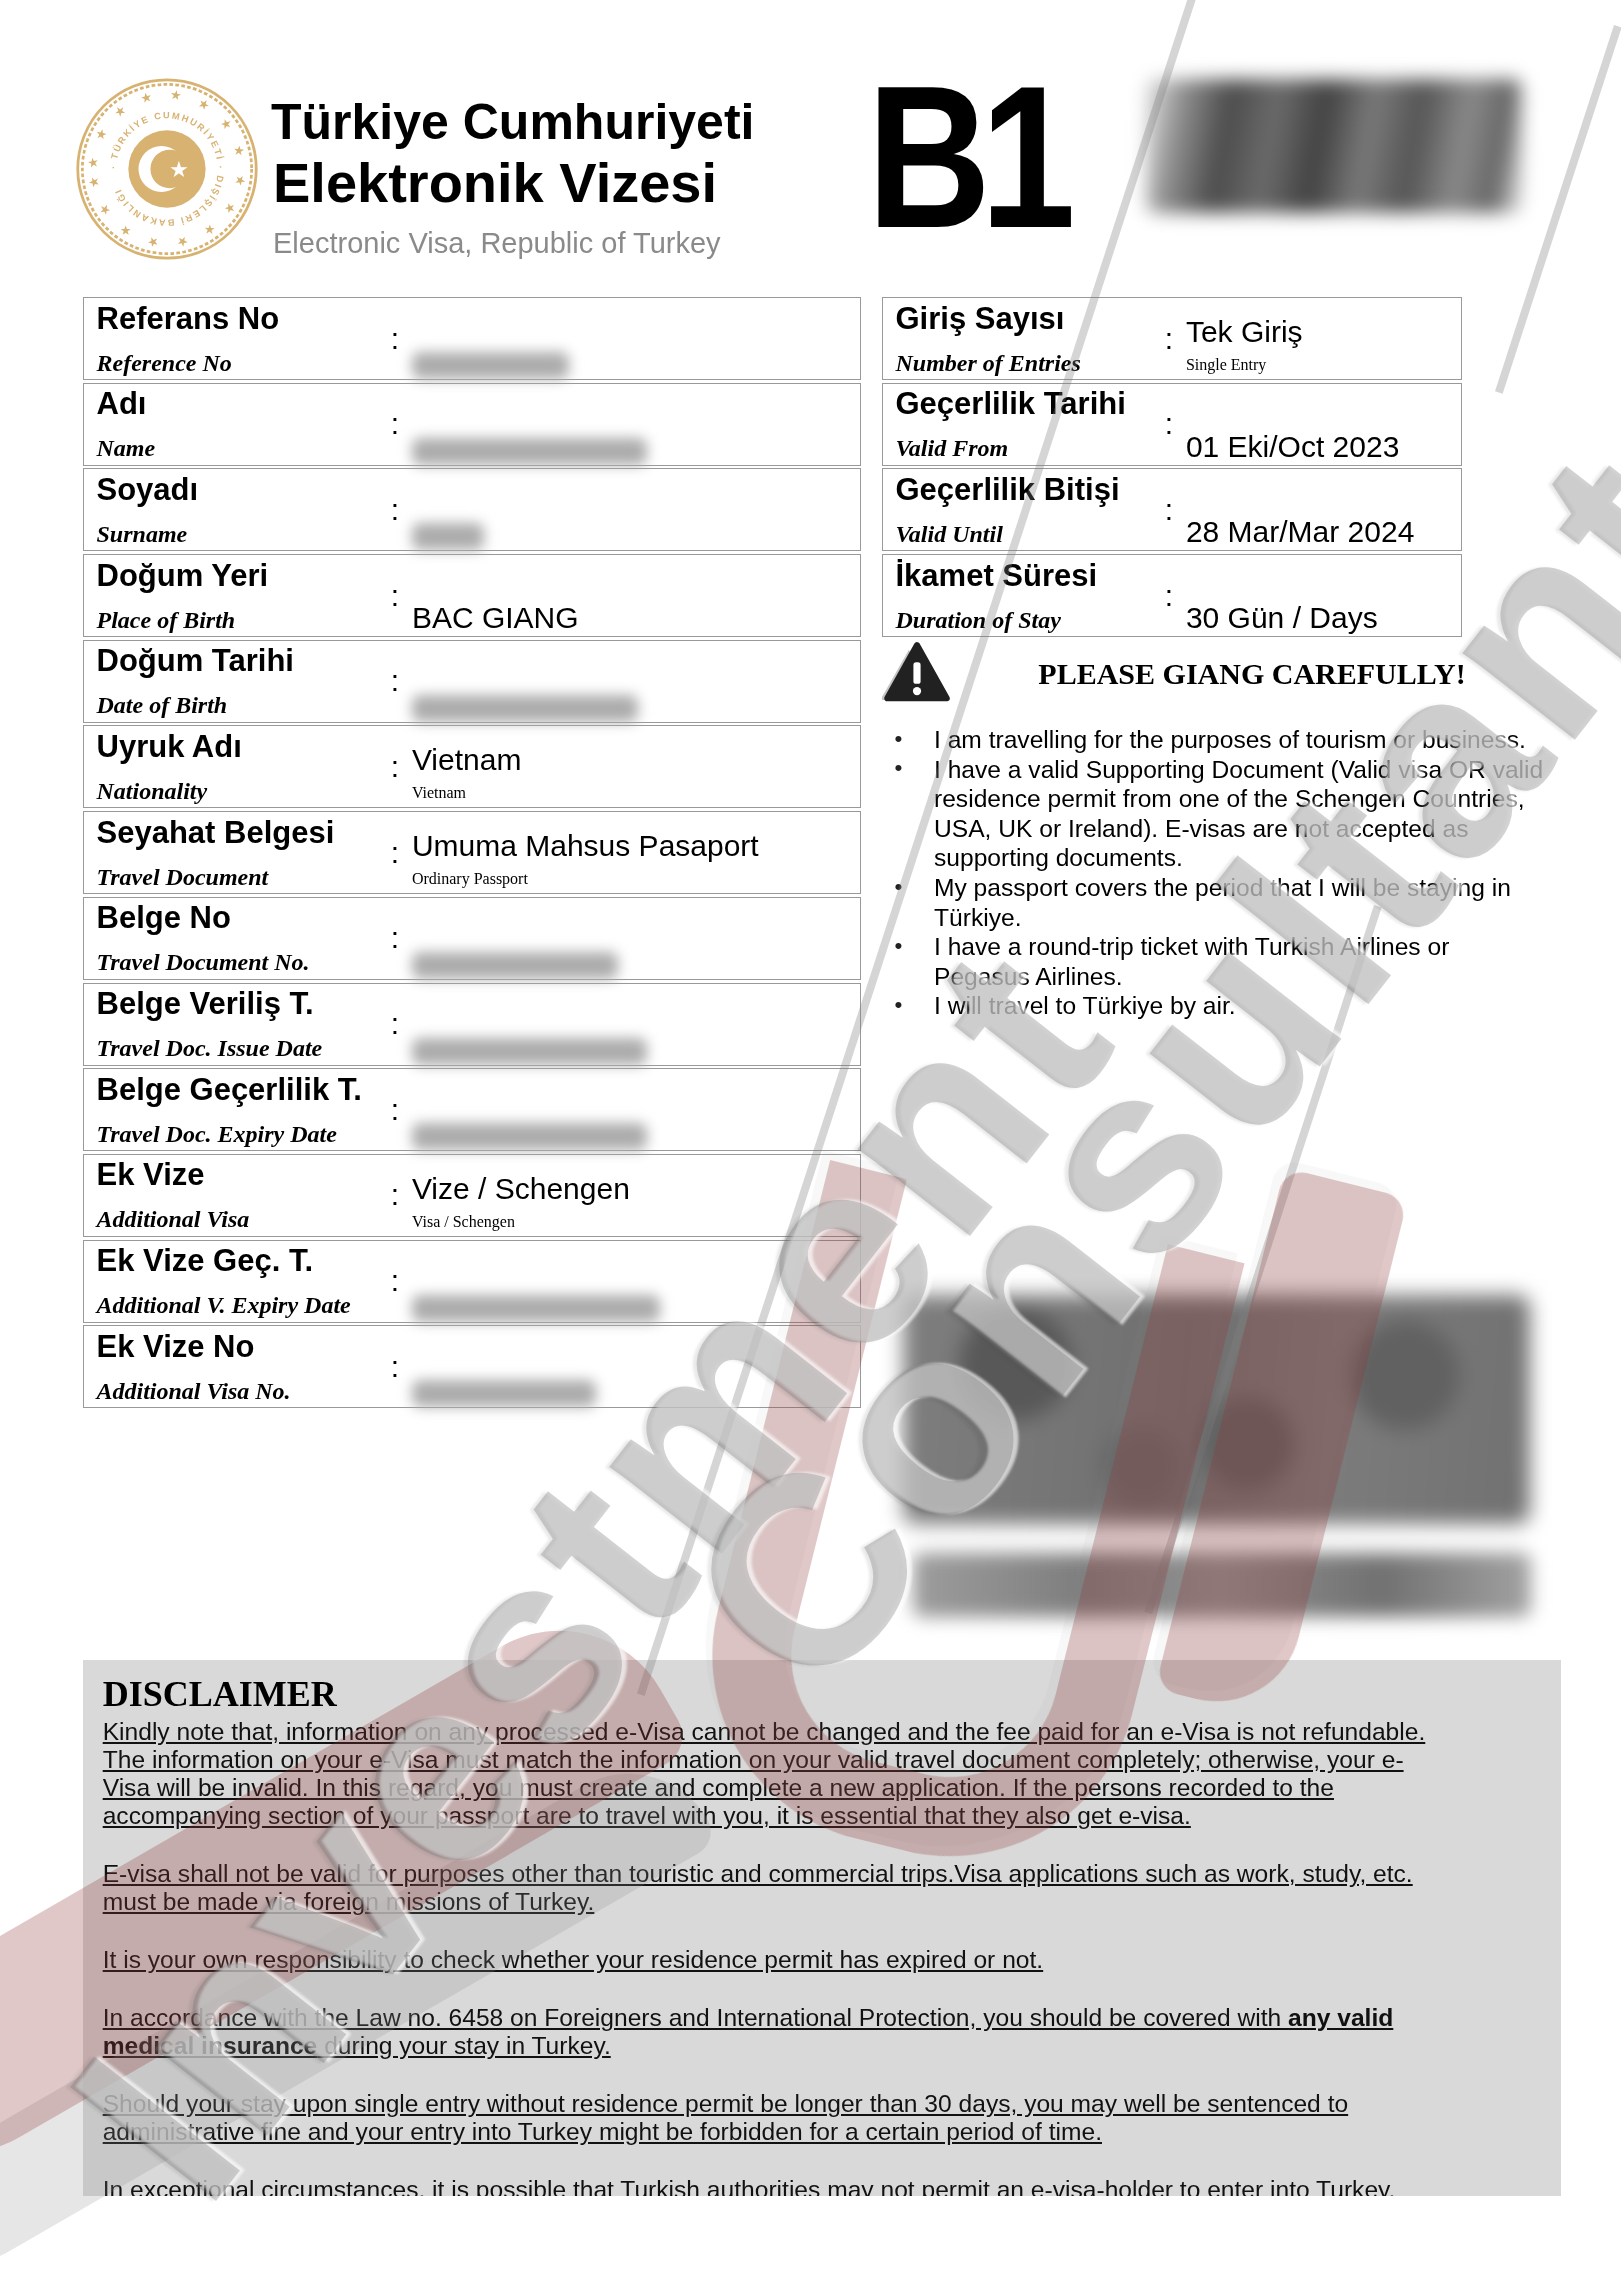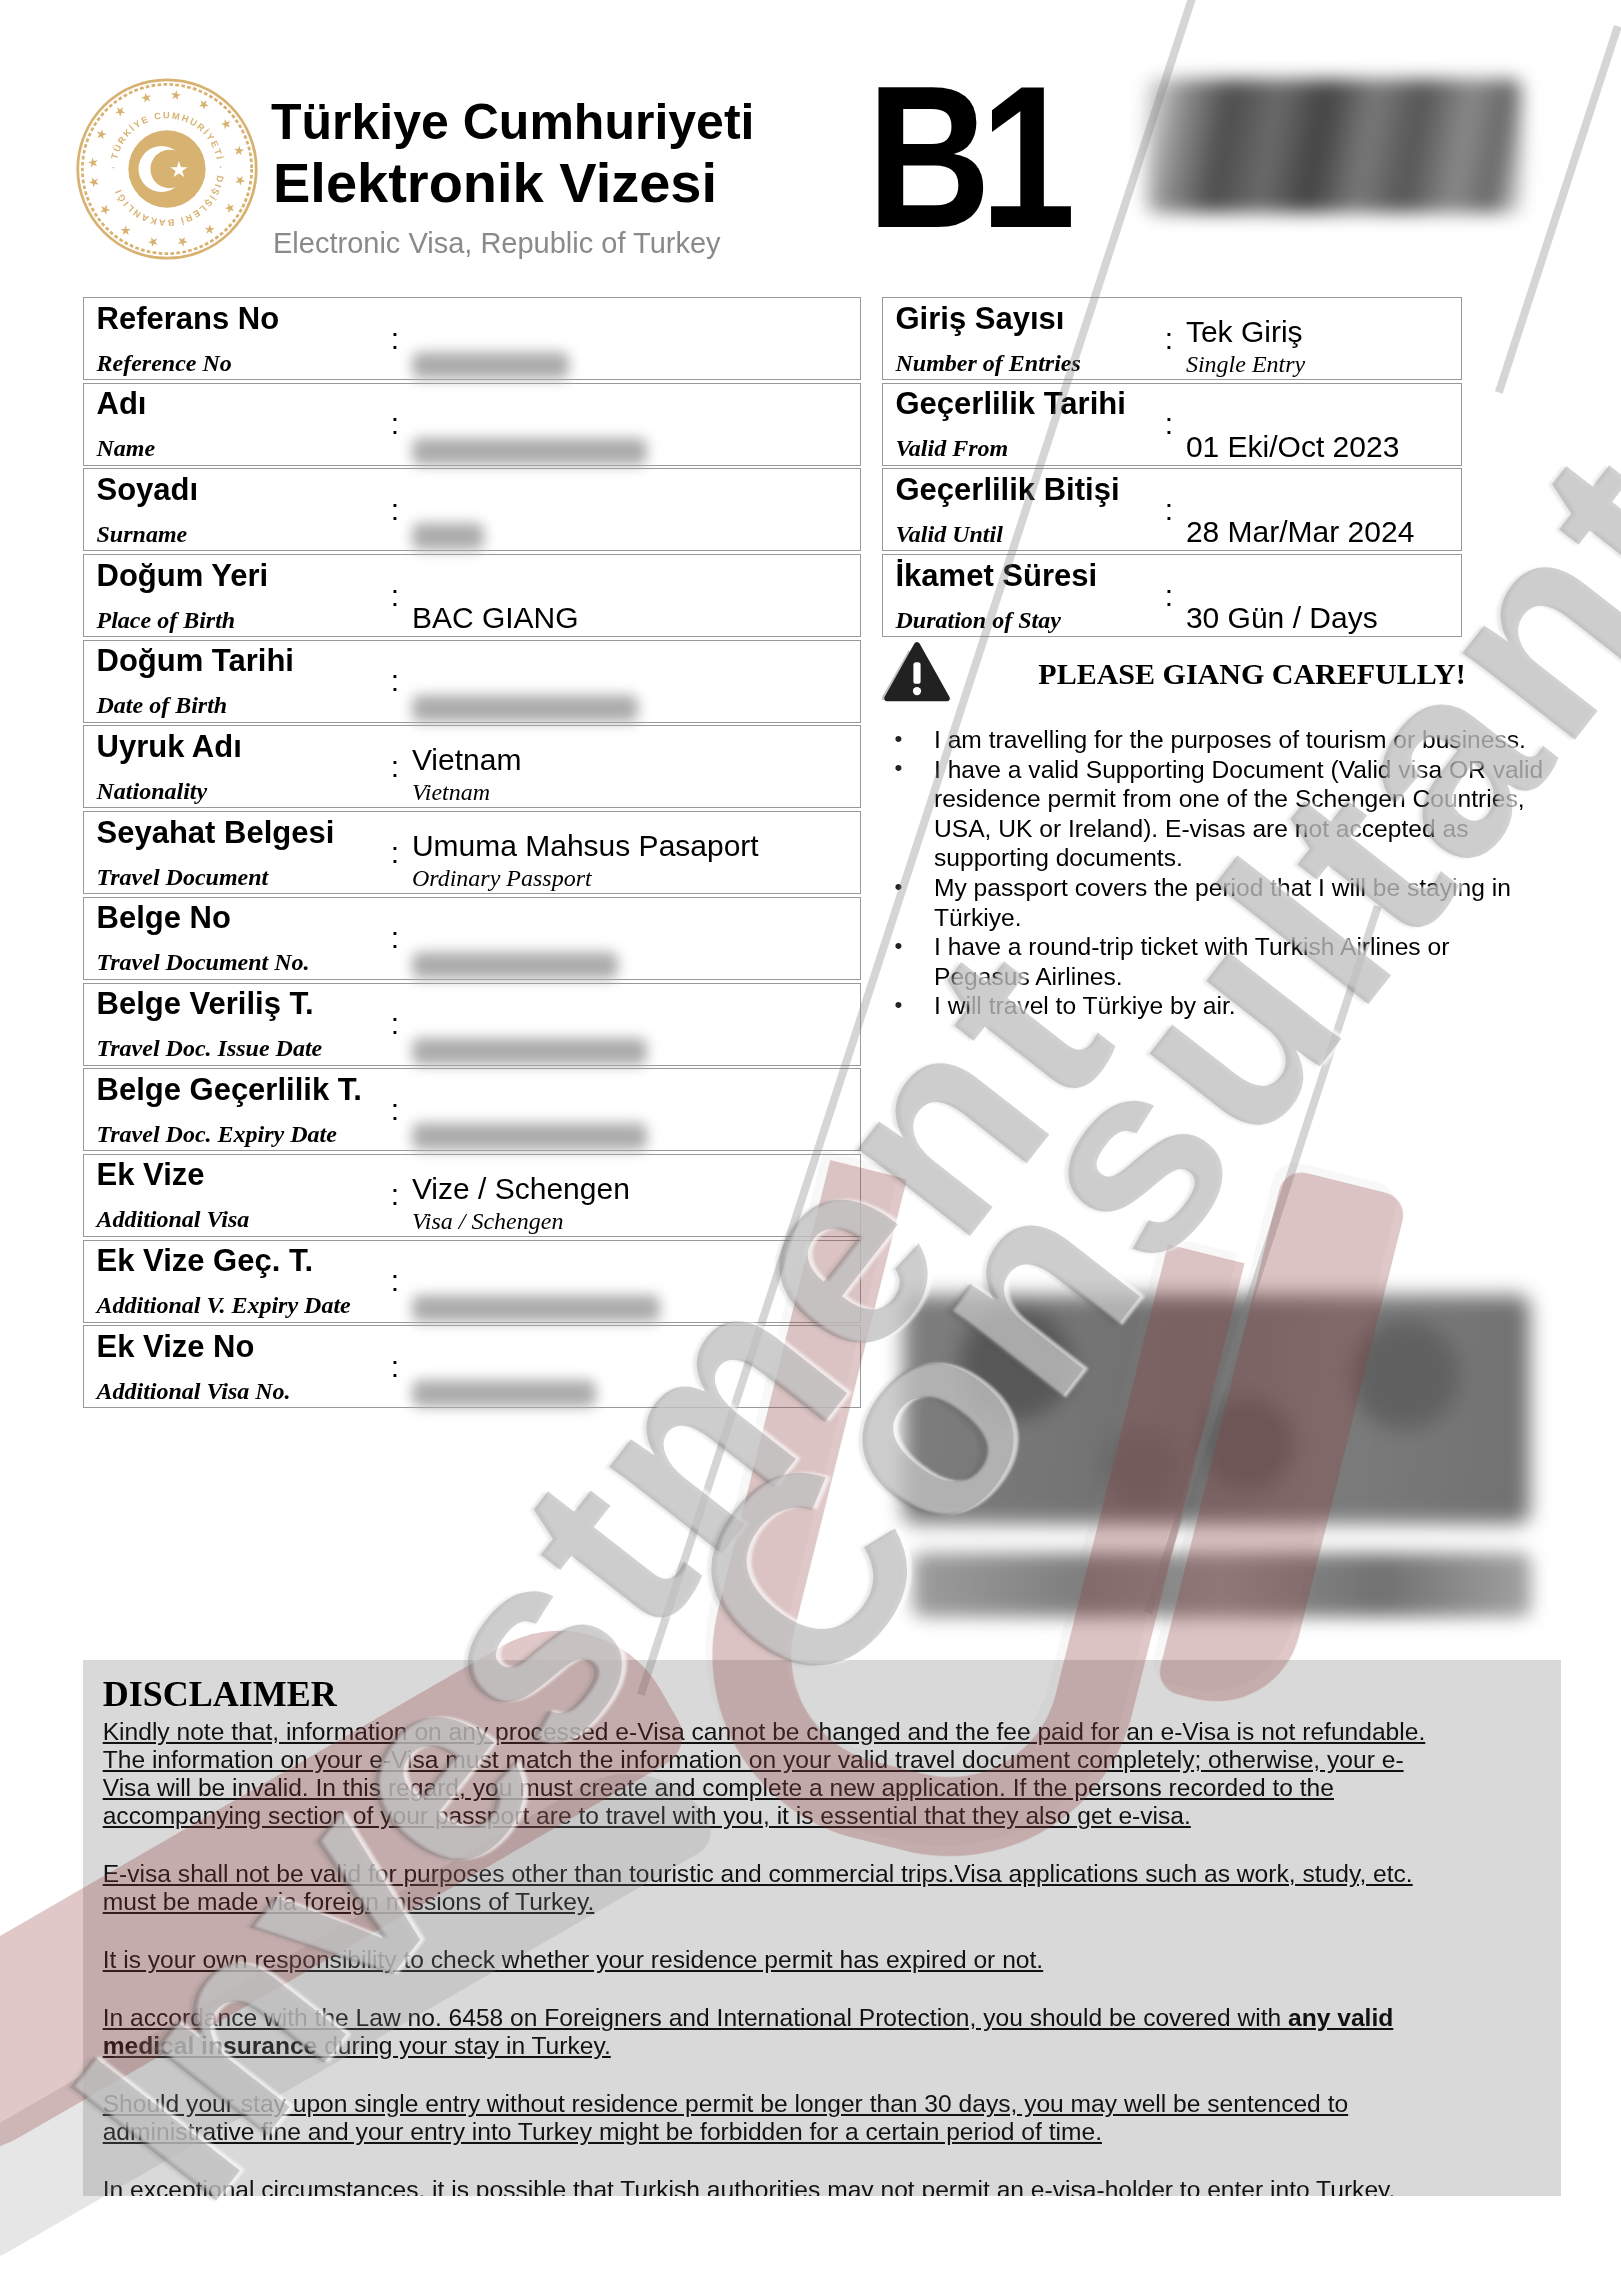--- a/index.html
+++ b/index.html
@@ -24,21 +24,21 @@
         display:flex;align-items:stretch;background:transparent;}
   .lbl{display:flex;flex-direction:column;justify-content:center;padding-left:12.5px;gap:12px;}
   .tableL .lbl{width:287px;}
   .tableR .lbl{width:262px;}
   .lbl-tr{font-size:31px;font-weight:bold;line-height:36px;}
   .lbl-en{font-family:"Liberation Serif","DejaVu Serif",serif;font-style:italic;font-weight:bold;
           font-size:24px;line-height:28px;}
   .colon{display:flex;align-items:center;width:23px;font-size:30px;justify-content:center;}
   .val{flex:1;display:flex;flex-direction:column;justify-content:flex-end;padding-left:5.4px;}
   .val-main{font-size:30px;line-height:36px;}
-  .val-en{font-family:"Liberation Serif","DejaVu Serif",serif;font-style:italic;font-size:24px;line-height:29px;}
+  .val-en{font-family:"Liberation Serif","DejaVu Serif",serif;font-size:16px;line-height:29px;}
   .val-main:empty,.val-en:empty{display:none;}
   .pill{height:27px;background:#acacac;border-radius:8px;filter:blur(6.3px);}
 
   
   .notice{position:absolute;left:882px;top:639px;width:670px;}
   .warn-head{display:flex;align-items:center;}
   .warn-icon{width:70px;height:70px;flex:0 0 70px;}
   .warn-title{flex:1;text-align:center;font-family:"Liberation Serif","DejaVu Serif",serif;
               font-weight:bold;font-size:30px;}
   .blist{margin:16px 0 0 0;padding:0;list-style:none;}

